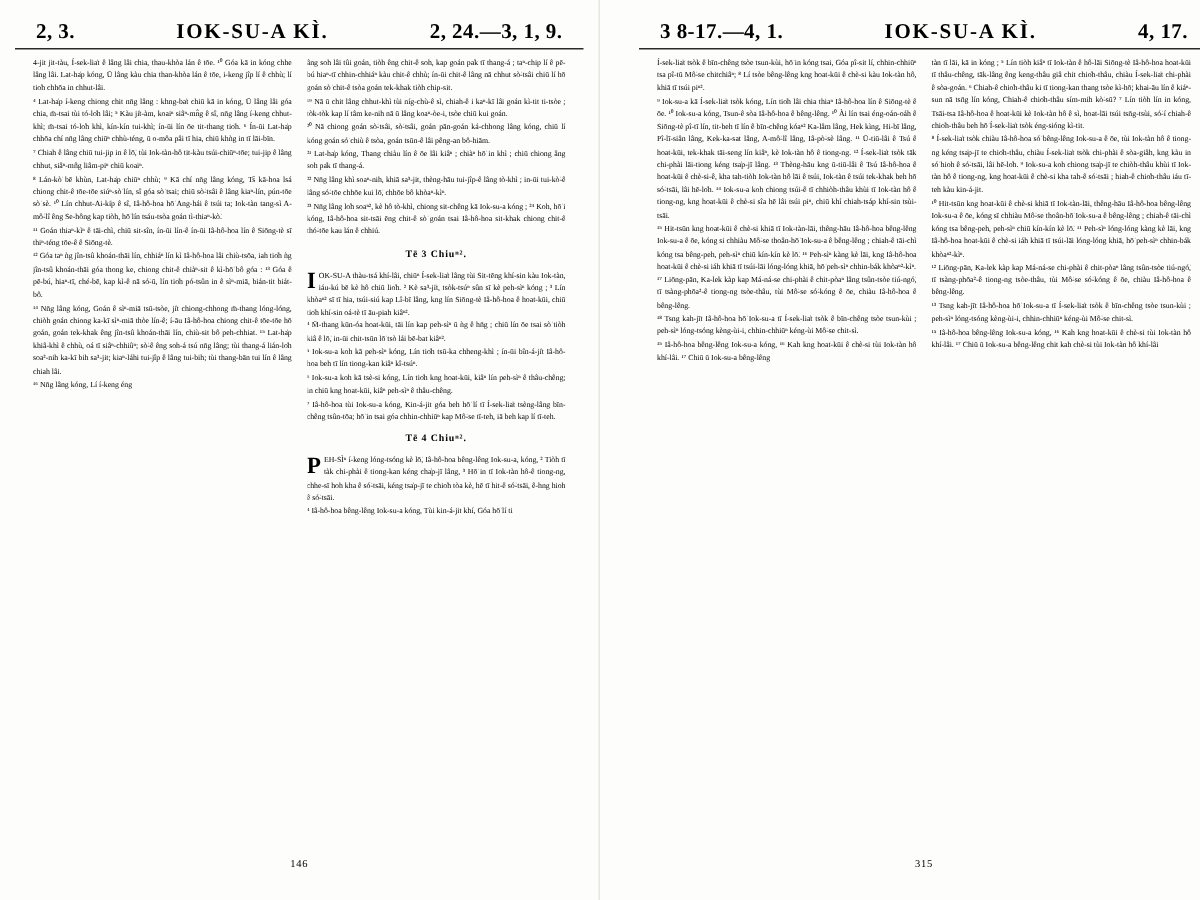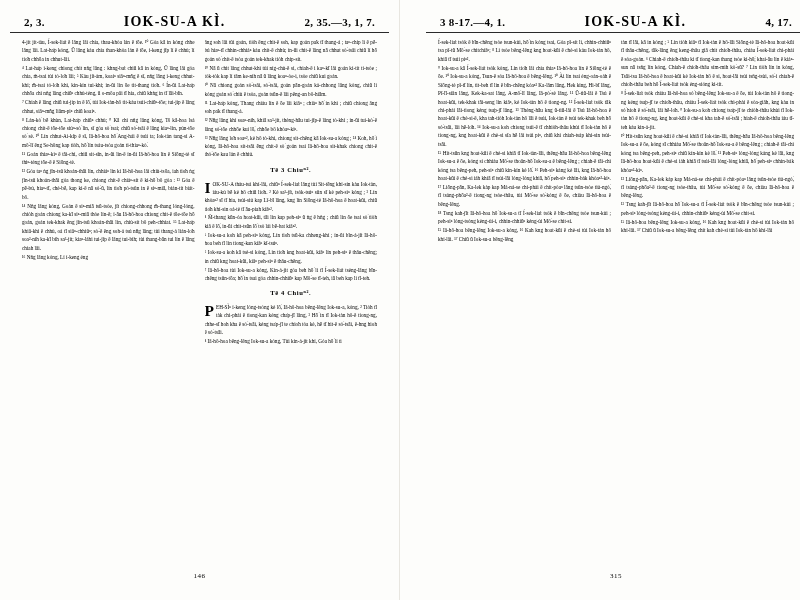--- a/index.html
+++ b/index.html
@@ -49,21 +49,21 @@
     letter-spacing: 0.3px;
     padding: 0 14px 2px 14px;
     border-bottom: 1px solid #2a2a2a;
     margin-bottom: 5px;
   }
   .running-head .rh-center {
     font-size: 14px;
     letter-spacing: 1.2px;
   }
   .running-head .rh-side {
-    font-size: 11px;
+    font-size: 14px;
     white-space: nowrap;
     font-family: Liberation Serif, serif;
   }
 
   .cols {
     display: flex;
     gap: 10px;
     padding: 0 12px;
     height: 540px;
     box-sizing: border-box;
@@ -114,21 +114,21 @@
 </head>
 <body>
 
 <div class="page-scan">
 
   <div class="leaf leaf-left">
     <div class="leaf-inner">
       <div class="running-head">
         <span class="rh-side">2, 3.</span>
         <span class="rh-center">IOK-SU-A KÌ.</span>
-        <span class="rh-side">2, 35.—3, 1, 7.</span>
+        <span class="rh-side">2, 24.—3, 1, 9.</span>
       </div>
 
       <div class="cols">
 
         <div class="col">
           <p class="verses">4-jit jit-tàu, Í-sek-lia̍t ê lâng lâi chia, thau-khòa lán ê tōe. ¹⁰ Góa kā in kóng chhe lâng lâi. Lat-ha̍p kóng, Ū lâng kàu chia than-khòa lán ê tōe, i-keng jîp lí ê chhù; lí tio̍h chhōa in chhut-lâi.</p>
           <p class="verses">⁴ Lat-ha̍p í-keng chiong chit nn̄g lâng : khng-ba̍t chiū kā in kóng, Ū lâng lâi góa chia, m̄-tsai tùi tó-lo̍h lâi; ⁵ Kàu ji̍t-àm, koaiⁿ siâⁿ-mn̂g ê sî, nn̄g lâng í-keng chhut-khì; m̄-tsai tó-lo̍h khì, kín-kín tui-khì; ín-ūi lín ōe tit-thang tio̍h. ⁶ Ín-ūi Lat-ha̍p chhōa chí nn̄g lâng chiūⁿ chhù-téng, ū o-môa pâi tī hia, chiū khǹg in tī lāi-bīn.</p>
           <p class="verses">⁷ Chiah ê lâng chiū tui-jip in ê lō͘, tùi Iok-tàn-hô tit-kàu tsúi-chiūⁿ-tōe; tui-jip ê lâng chhut, siâⁿ-mn̂g liâm-piⁿ chiū koaiⁿ.</p>
           <p class="verses">⁸ Lán-kò͘ bē khùn, Lat-ha̍p chiūⁿ chhù; ⁹ Kā chí nn̄g lâng kóng, Ts̄ kā-hoa lsá chiong chit-ê tōe-tōe siúⁿ-sò͘ lín, sî góa sò͘ tsai; chiū sò͘-tsâi ê lâng kiaⁿ-lín, pún-tōe sò͘ sè. ¹⁰ Lín chhut-Ai-ki̍p ê sî, Iâ-hô-hoa hō͘ Ang-hái ê tsúi ta; Iok-tàn tang-sì A-mô͘-lî êng Se-hông kap tiòh, hō͘ lín tsáu-tsòa goán tì-thiaⁿ-kò͘.</p>
           <p class="verses">¹¹ Goán thiaⁿ-kìⁿ ê tāi-chì, chiū sit-sîn, ín-ūi lín-ê ín-ūi Iâ-hô-hoa lín ê Siōng-tè sī thiⁿ-téng tōe-ê ê Siōng-tè.</p>

